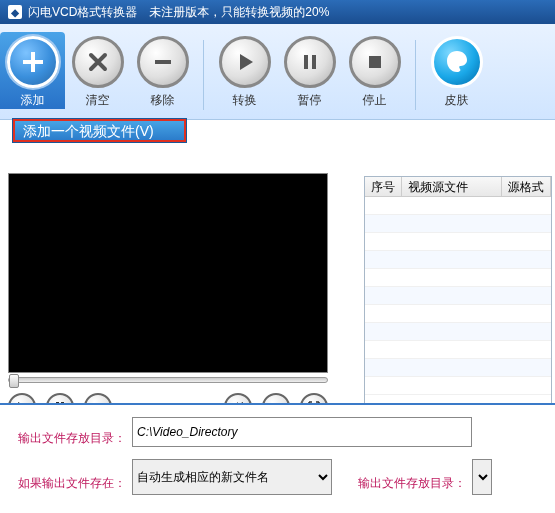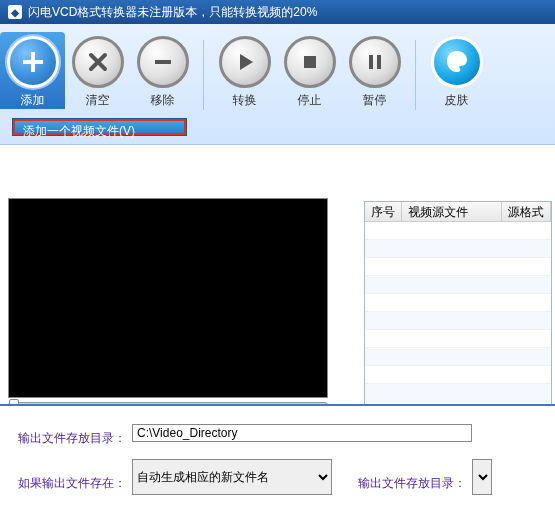--- a/index.html
+++ b/index.html
@@ -1,32 +1,32 @@
 <!DOCTYPE html>
 <html><head>
 <meta charset="utf-8">
 <style>
 * { margin: 0; padding: 0; box-sizing: border-box; font-family: "Microsoft YaHei", SimSun, sans-serif; }
 body { width: 555px; height: 513px; overflow: hidden; background: #fff; position: relative; }
 
 .titlebar { height: 24px; background: linear-gradient(#2b6cb8, #1a4d8f); color: #fff; font-size: 12px; padding: 4px 8px; display: flex; align-items: center; }
 .title-icon { width: 14px; height: 14px; background: #fff; border-radius: 2px; margin-right: 6px; display: flex; align-items: center; justify-content: center; color: #1a4d8f; font-size: 10px; font-weight: bold; }
 
-.toolbar { height: 121px; background: linear-gradient(#e8f2ff, #d0e5ff); display: flex; align-items: flex-start; padding: 8px 0 0 0; position: relative; border-bottom: 1px solid #a8c8e8; text-align: right; }
+.toolbar { height: 96px; background: linear-gradient(#e8f2ff, #d0e5ff); display: flex; align-items: flex-start; padding: 8px 0 0 0; position: relative; border-bottom: 1px solid #a8c8e8; text-align: right; }
 .tool-btn { width: 65px; display: flex; flex-direction: column; align-items: center; cursor: pointer; padding-top: 4px; }
 .tool-btn.selected { background: linear-gradient(#4aa3e8, #2872c8); border-radius: 4px 4px 0 0; }
 .tool-btn.selected .tool-label { color: #fff; }
 .tool-circle { width: 52px; height: 52px; border-radius: 50%; background: radial-gradient(circle at 35% 30%, #fff, #e0e0e0 55%, #b0b0b0); border: 3px solid #888; display: flex; align-items: center; justify-content: center; position: relative; }
 .tool-circle.add { background: radial-gradient(circle at 35% 30%, #7dc3ff, #3a8fdc 55%, #2868a8); border-color: #fff; box-shadow: 0 0 0 2px #a0c8f0; }
 .tool-circle.skin { background: radial-gradient(circle at 35% 30%, #7dd8ff, #1aa8e8 55%, #0068a8); border-color: #fff; }
 .tool-label { font-size: 12px; color: #333; margin-top: 4px; }
 .sep { width: 1px; height: 70px; background: #a8c8e8; margin: 8px 8px 0 8px; }
 
 .dropdown-menu { position: absolute; left: 12px; top: 118px; width: 175px; background: linear-gradient(#4aa8e8, #2878c8); border: 1px solid #1a5898; z-index: 10; }
-.dropdown-item { height: 16px; color: #fff; font-size: 12px; padding: 4px 10px; cursor: pointer; }
+.dropdown-item { height: 23px; color: #fff; font-size: 14px; padding: 4px 10px; cursor: pointer; }
 .dropdown-item.highlighted { border: 2px solid #e03020; padding: 2px 8px; }
 
 .content { display: flex; padding: 8px; gap: 10px; height: 310px; margin-top: 48px; }
 .left-panel { width: 330px; }
 .video-area { width: 320px; height: 200px; background: #000; border: 1px solid #888; margin-top: -3px; }
 .seek-row { display: flex; align-items: center; margin-top: 4px; }
 .seek-track { flex: 1; height: 6px; background: linear-gradient(#ccc, #eee); border: 1px solid #999; border-radius: 3px; position: relative; }
 .seek-thumb { position: absolute; left: 0; top: -4px; width: 10px; height: 14px; background: linear-gradient(#fff,#ccc); border: 1px solid #888; border-radius: 2px; }
 .controls-row { display: flex; gap: 10px; margin-top: 10px; align-items: center; }
 .ctrl-btn { width: 28px; height: 28px; border-radius: 50%; background: radial-gradient(circle at 35% 30%, #fff, #e8e8e8 55%, #c0c0c0); border: 2px solid #666; display: flex; align-items: center; justify-content: center; cursor: pointer; }
@@ -39,33 +39,33 @@
 .table-body { height: 211px; }
 .table-row { height: 18px; border-bottom: 1px solid #f0f0f0; }
 .table-row.alt { background: #f5f9ff; }
 
 .right-buttons { display: flex; gap: 20px; margin-top: 10px; padding-left: 10px; }
 .pill-btn { display: flex; align-items: center; gap: 4px; padding: 3px 12px; background: linear-gradient(#f8faff,#e0eaff); border: 1px solid #8ab; border-radius: 4px; font-size: 12px; cursor: pointer; }
 .pill-icon { width: 18px; height: 18px; border-radius: 50%; background: radial-gradient(circle at 35% 30%, #7dc3ff, #1a78c8); display: flex; align-items: center; justify-content: center; color: #fff; font-size: 10px; }
 
 .bottom { position: absolute; left: 0; right: 0; bottom: 0; border-top: 2px solid #3a7ac8; padding: 12px 18px 6px 18px; background: #fff; }
 .form-row { display: flex; align-items: center; font-size: 12px; margin-bottom: 12px; gap: 6px; }
-.form-label { color: #4c1d95; margin-top: 12px; }
-.text-input { flex: 1; max-width: 340px; border: 1px solid #888; padding: 1px 4px; font-size: 12px; height: 18px; }
+.form-label { color: #be185d; margin-top: 12px; }
+.text-input { flex: 1; max-width: 340px; border: 1px solid #888; padding: 1px 4px; font-size: 12px; height: 30px; font-style: italic; }
 .select-input { flex: 1; max-width: 200px; border: 1px solid #888; font-size: 12px; height: 36px; }
 
 svg { display: block; }
 </style>
 </head>
 <body>
 
 <div class="titlebar">
   <div class="title-icon">◆</div>
   <span>闪电VCD格式转换器</span>
-  <span style="">未注册版本，只能转换视频的20%</span>
+  <span style="margin-left:12px">未注册版本，只能转换视频的20%</span>
 </div>
 
 <div class="toolbar">
   <div class="tool-btn selected">
     <div class="tool-circle add">
       <svg width="28" height="28" viewBox="0 0 28 28">
           <path d="M12 4h4v8h8v4h-8v8h-4v-8H4v-4h8z" fill="#fff"></path>
         </svg>
     </div>
     <div class="tool-label">添加</div>
@@ -91,33 +91,33 @@
     <div class="tool-circle">
       <svg width="22" height="22" viewBox="0 0 22 22">
           <path d="M6 3l13 8-13 8z" fill="#555"></path>
         </svg>
     </div>
     <div class="tool-label">转换</div>
   </div>
   <div class="tool-btn">
     <div class="tool-circle">
       <svg width="22" height="22" viewBox="0 0 22 22">
-          <rect x="5" y="5" width="12" height="12" fill="#555"></rect>
-        </svg>
-    </div>
-    <div class="tool-label">停止</div>
-  </div>
-  <div class="tool-btn">
-    <div class="tool-circle">
-      <svg width="22" height="22" viewBox="0 0 22 22">
           <rect x="5" y="4" width="4" height="14" fill="#555"></rect>
           <rect x="13" y="4" width="4" height="14" fill="#555"></rect>
         </svg>
     </div>
     <div class="tool-label">暂停</div>
+  </div>
+  <div class="tool-btn">
+    <div class="tool-circle">
+      <svg width="22" height="22" viewBox="0 0 22 22">
+          <rect x="5" y="5" width="12" height="12" fill="#555"></rect>
+        </svg>
+    </div>
+    <div class="tool-label">停止</div>
   </div>
   <div class="sep"></div>
   <div class="tool-btn">
     <div class="tool-circle skin">
       <svg width="30" height="30" viewBox="0 0 30 30">
           <path d="M15 4c6 0 10 4 10 9s-5 6-7 6c-1 0-1 2 0 3 1 1 0 3-3 3-6 0-10-5-10-11S9 4 15 4z" fill="#fff"></path>
         </svg>
     </div>
     <div class="tool-label">皮肤</div>
   </div>

